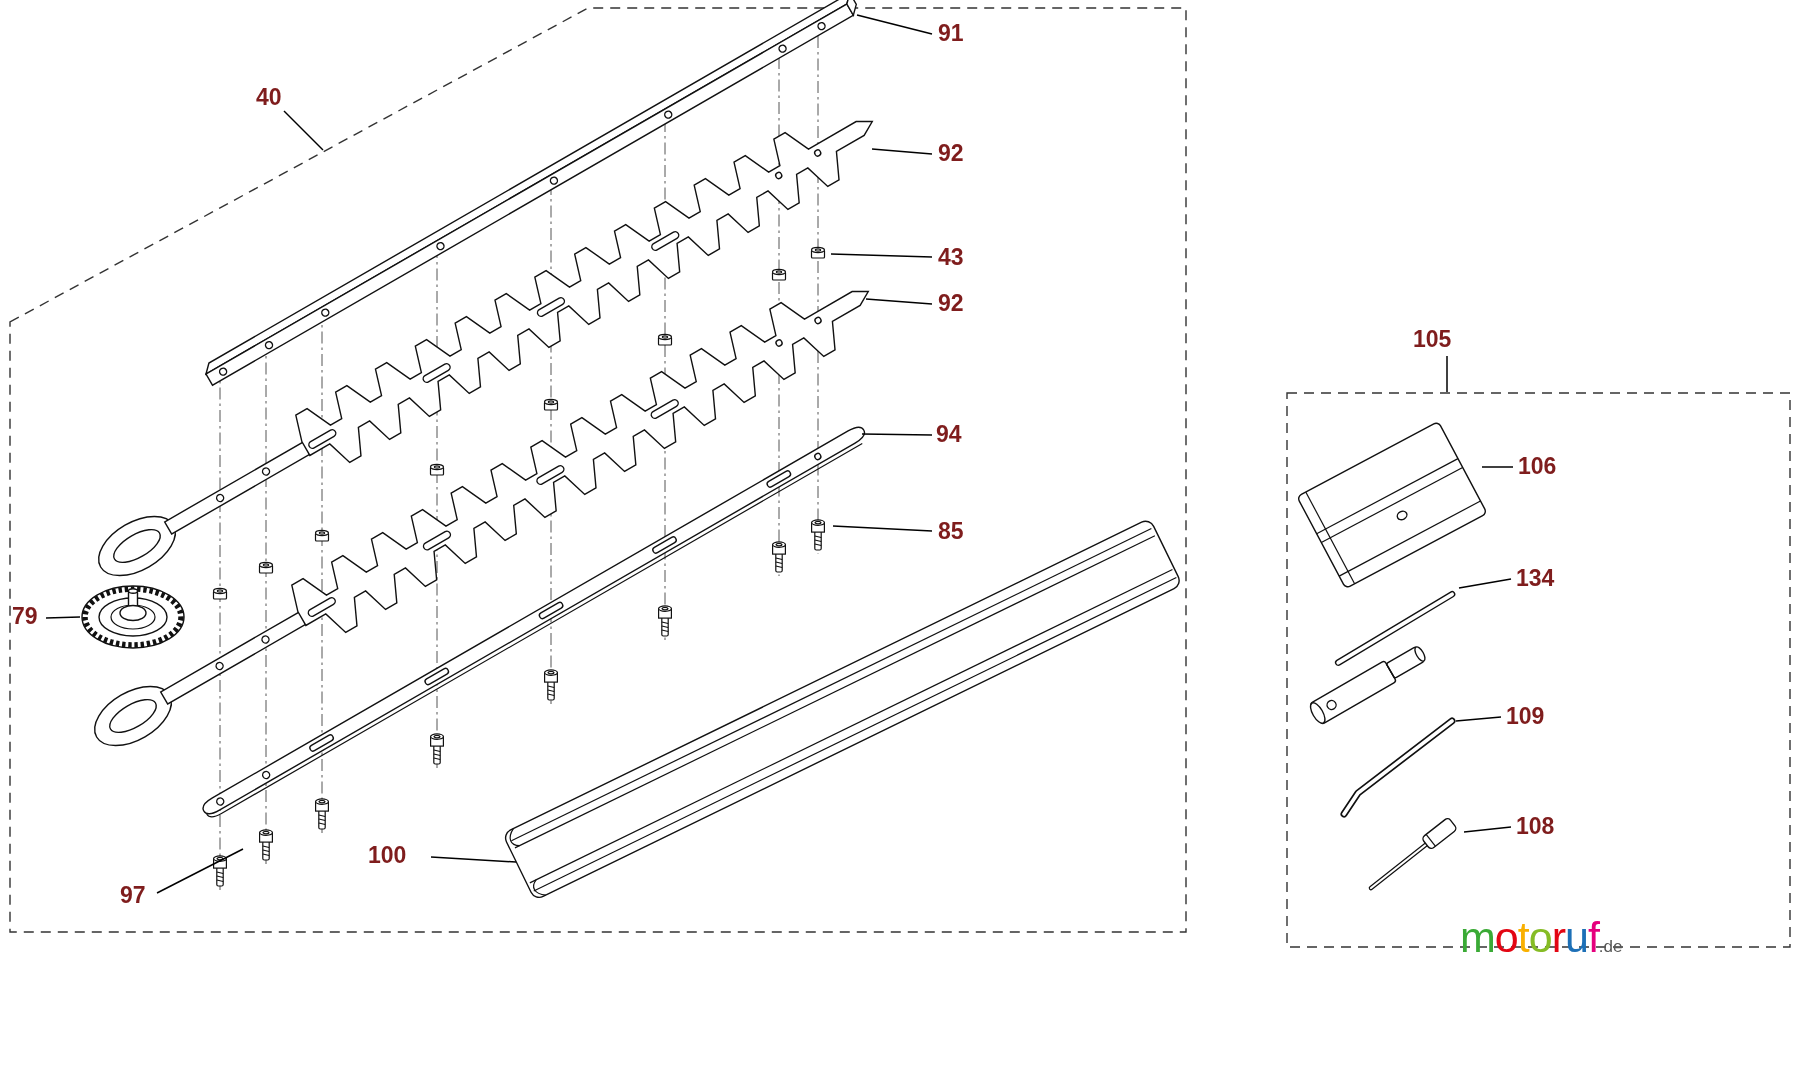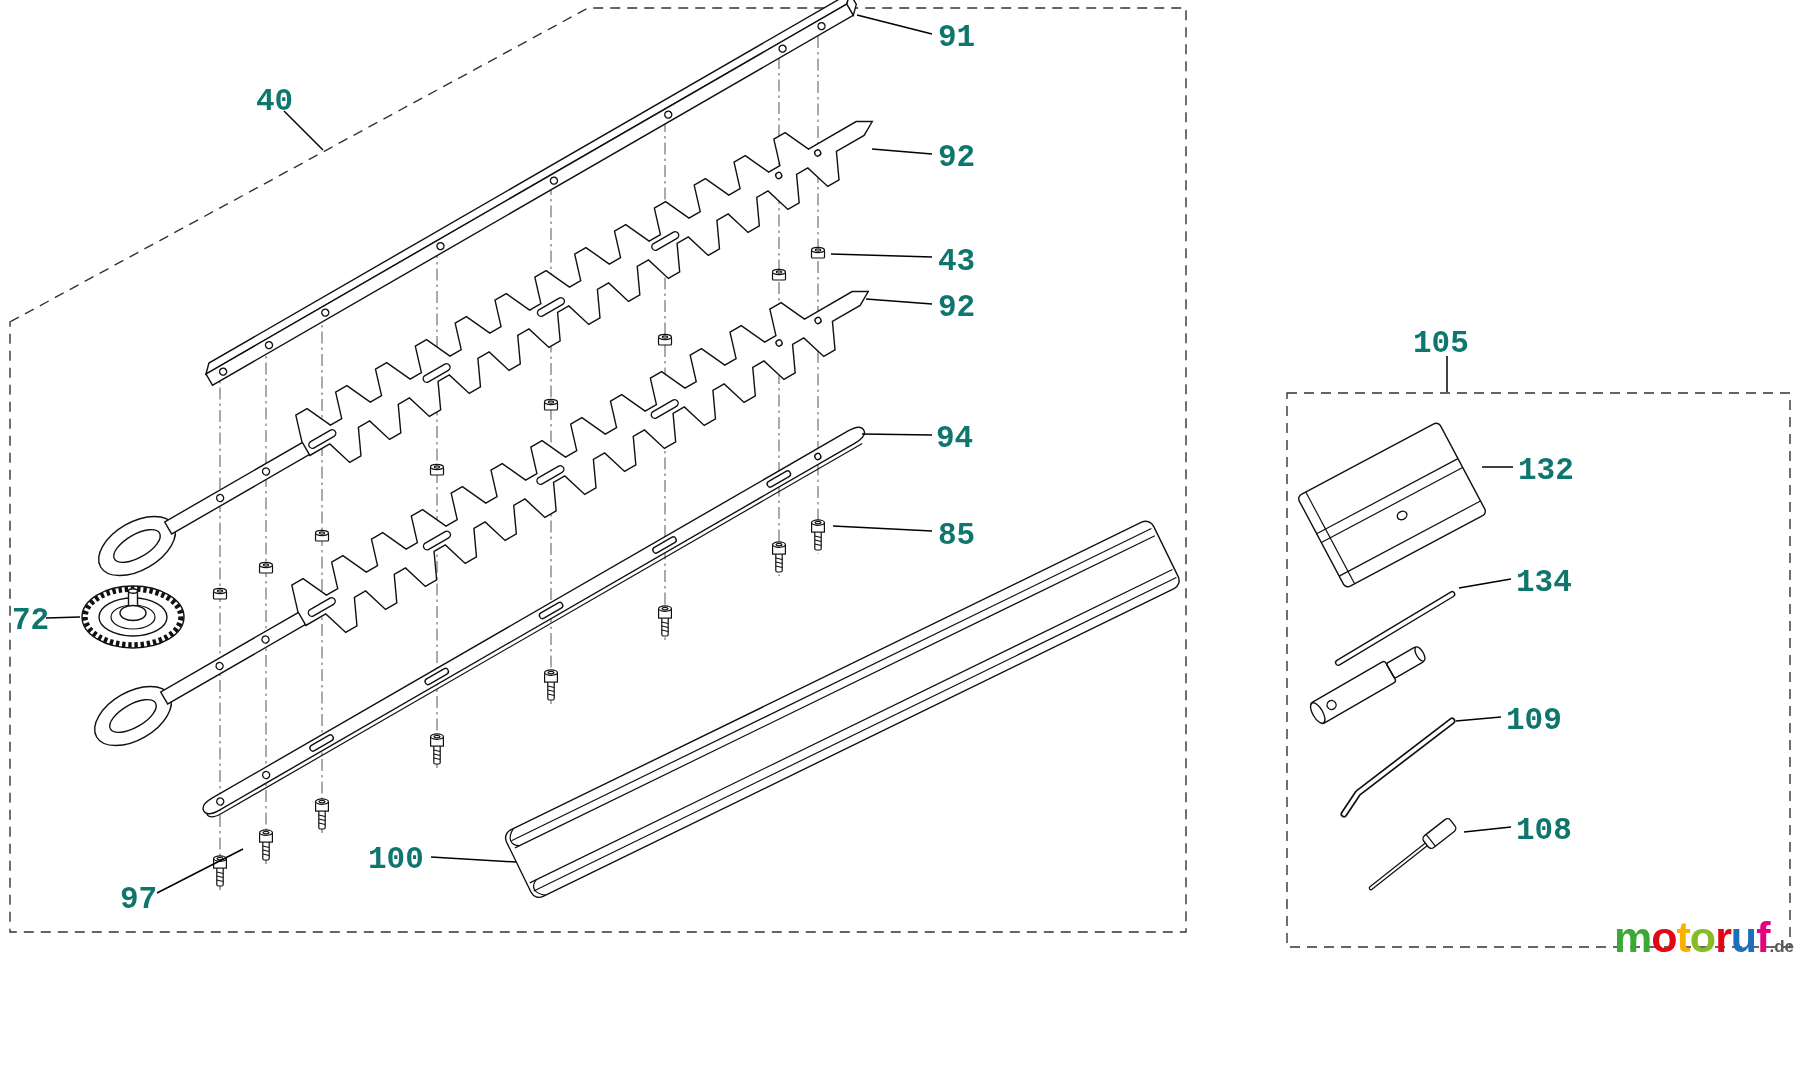--- a/index.html
+++ b/index.html
@@ -6,22 +6,22 @@
   .stage{position:relative;width:1800px;height:1073px;background:#fff;overflow:hidden;
          font-family:"Liberation Sans",sans-serif;}
   .stage > svg{position:absolute;left:0;top:0;}
   .wf{fill:#fff;stroke:#111;stroke-width:1.4;}
   .ln{fill:none;stroke:#111;stroke-width:1.2;}
   .axis{stroke:#555;stroke-width:1;stroke-dasharray:12 4 2.5 4;fill:none;}
   .cut{stroke:#333;stroke-width:1.4;stroke-dasharray:10 7;fill:none;}
   .leader{stroke:#000;stroke-width:1.5;}
   #nutg *, #screwg *{fill:#fff;stroke:#111;stroke-width:1.2;}
   #nutg line, #screwg line{fill:none;}
-  .callout{position:absolute;font-weight:bold;font-size:31px;color:#0f766e;line-height:1;font-family:Liberation Mono, monospace;}
-  .logo{position:absolute;left:1614px;top:916px;font-weight:bold;font-size:43px;
+  .callout{position:absolute;font-weight:bold;font-size:23px;color:#7f1d1d;line-height:1;}
+  .logo{position:absolute;left:1460px;top:916px;font-weight:normal;font-size:43px;
         letter-spacing:-1px;white-space:nowrap;line-height:1;}
   .logo .suffix{font-size:17px;letter-spacing:0;}
 </style>
 </head>
 <body>
 
 <div class="stage">
 
 <svg width="1800" height="1073" viewBox="0 0 1800 1073">
   <defs>
@@ -211,25 +211,25 @@
   </g>
 </svg>
 
 <div class="callout" style="left:256px;top:86px">40</div>
 <div class="callout" style="left:938px;top:22px">91</div>
 <div class="callout" style="left:938px;top:142px">92</div>
 <div class="callout" style="left:938px;top:246px">43</div>
 <div class="callout" style="left:938px;top:292px">92</div>
 <div class="callout" style="left:936px;top:423px">94</div>
 <div class="callout" style="left:938px;top:520px">85</div>
-<div class="callout" style="left:12px;top:605px">72</div>
+<div class="callout" style="left:12px;top:605px">79</div>
 <div class="callout" style="left:120px;top:884px">97</div>
 <div class="callout" style="left:368px;top:844px">100</div>
 <div class="callout" style="left:1413px;top:328px">105</div>
-<div class="callout" style="left:1518px;top:455px">132</div>
+<div class="callout" style="left:1518px;top:455px">106</div>
 <div class="callout" style="left:1516px;top:567px">134</div>
 <div class="callout" style="left:1506px;top:705px">109</div>
 <div class="callout" style="left:1516px;top:815px">108</div>
 
 <div class="logo">
   <span style="color: rgb(58, 170, 53);">m</span><span style="color: rgb(227, 6, 19);">o</span><span style="color: rgb(249, 176, 0);">t</span><span style="color: rgb(134, 188, 37);">o</span><span style="color: rgb(227, 6, 19);">r</span><span style="color: rgb(29, 112, 183);">u</span><span style="color: rgb(229, 0, 125);">f</span><span class="suffix" style="color: rgb(87, 87, 86);">.de</span>
 </div>
 
 </div>
 

